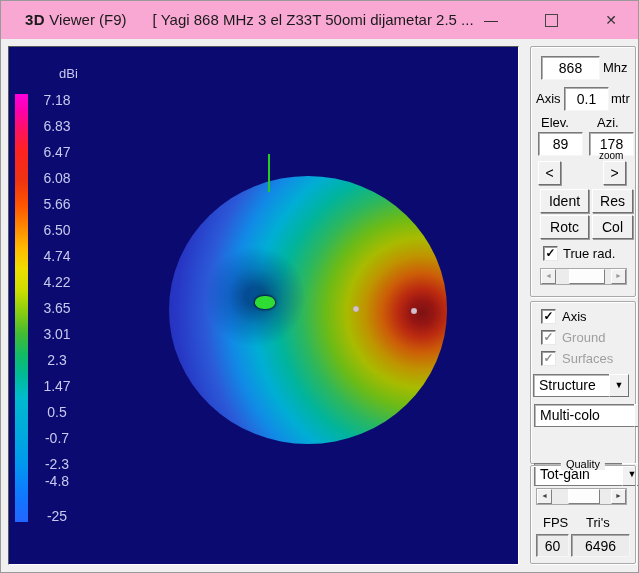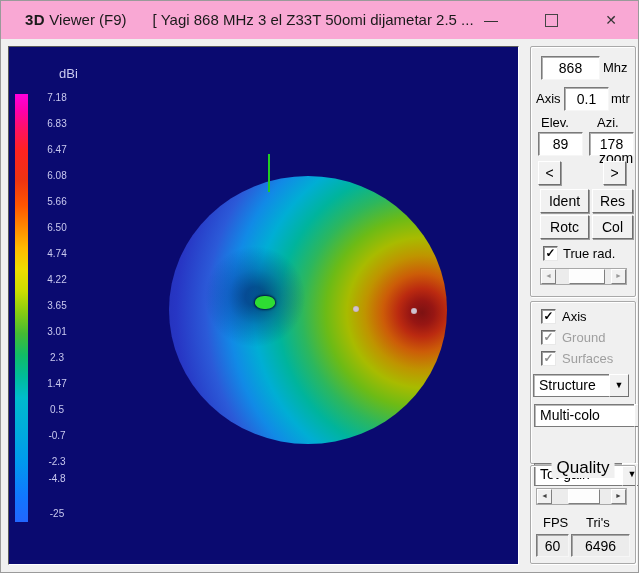--- a/index.html
+++ b/index.html
@@ -27,21 +27,21 @@
   }
   .dbi-label{position:absolute;left:50px;top:19px;font-size:13px;color:#c9c9ef;}
   .colorbar{
     position:absolute;left:6px;top:47px;width:13px;height:428px;
     background:linear-gradient(to bottom,
       #ff00dd 0%, #ff00aa 4%, #ff1166 8%, #ff2222 13%, #ee3311 20%,
       #ff5500 26%, #ff8800 31%, #ffbb00 36%, #eedd00 41%, #ccdd00 46%,
       #88cc11 51%, #44bb33 56%, #11bb66 61%, #00bb99 66%, #00bbcc 71%,
       #00aadd 79%, #0099ee 86%, #1177ff 94%, #2266ff 100%);
   }
-  .tick{position:absolute;left:26px;width:44px;text-align:center;font-size:10px;color:#c9c9ef;}
+  .tick{position:absolute;left:26px;width:44px;text-align:center;font-size:14px;color:#c9c9ef;}
   .blob{
     position:absolute;left:160px;top:129px;width:278px;height:268px;border-radius:50%;
     background:radial-gradient(circle 300px at 91% 51%,
       #7d1212 0%, #971613 4%, #bb2a10 8%, #cc5c08 13%, #bf9400 19%,
       #a8bb00 25%, #6cbb16 32%, #2cb75e 40%, #00b49c 48%, #00aed4 56%,
       #118ae6 64%, #2b5ad8 72%, #2736c4 82%, #1f2cae 92%, #1b28a0 100%);
   }
   .blob::before{
     content:"";position:absolute;left:0;top:0;right:0;bottom:0;border-radius:50%;
     background:radial-gradient(circle 70px at 31% 45%,
@@ -58,21 +58,21 @@
   
   .groupbox{
     position:absolute;border:1px solid #a9a9a9;border-radius:2px;
     box-shadow:inset 1px 1px 0 #ffffff, 1px 1px 0 #ffffff;
   }
   .g1{left:529px;top:45px;width:104px;height:249px;}
   .g2{left:529px;top:300px;width:104px;height:161px;}
   .g3{left:529px;top:464px;width:104px;height:97px;}
   .legend{
     position:absolute;top:-8px;left:50%;transform:translateX(-50%);
-    background:#f0f0f0;padding:0 5px;font-size:17px;white-space:nowrap;
+    background:#f0f0f0;padding:0 5px;font-size:11px;white-space:nowrap;
   }
   .lbl{position:absolute;font-size:13px;color:#000;white-space:nowrap;}
   .lbl-dis{color:#9f9f9f;}
   .field{
     position:absolute;background:#ffffff;text-align:center;font-size:14px;
     border:1px solid;border-color:#7a7a7a #f6f6f6 #f6f6f6 #7a7a7a;
     box-shadow:inset 1px 1px 0 rgba(80,80,80,0.45);
     display:flex;align-items:center;justify-content:center;
   }
   .field-ro{background:#ececec;}
@@ -157,21 +157,21 @@
   <div class="lbl" style="left:535px;top:90px;">Axis</div>
   <div class="field" style="left:563px;top:86px;width:43px;height:22px;">0.1</div>
   <div class="lbl" style="left:610px;top:90px;">mtr</div>
 
   <div class="lbl" style="left:540px;top:114px;">Elev.</div>
   <div class="lbl" style="left:596px;top:114px;">Azi.</div>
   <div class="field" style="left:537px;top:131px;width:43px;height:22px;">89</div>
   <div class="field" style="left:588px;top:131px;width:43px;height:22px;">178</div>
 
   <div class="btn3d" style="left:537px;top:160px;width:21px;height:22px;">&lt;</div>
-  <div class="lbl" style="left:562px;top:149px;font-size:14px;padding-left:36px;">zoom</div>
+  <div class="lbl" style="left:562px;top:149px;font-size:10px;padding-left:36px;">zoom</div>
   <div class="btn3d" style="left:602px;top:160px;width:21px;height:22px;">&gt;</div>
 
   <div class="btn3d" style="left:539px;top:188px;width:47px;height:22px;">Ident</div>
   <div class="btn3d" style="left:591px;top:188px;width:39px;height:22px;">Res</div>
   <div class="btn3d" style="left:539px;top:214px;width:47px;height:22px;">Rotc</div>
   <div class="btn3d" style="left:591px;top:214px;width:39px;height:22px;">Col</div>
 
   <div class="cb" style="left:542px;top:245px;">
       <span class="mark">✓</span>
     </div>

